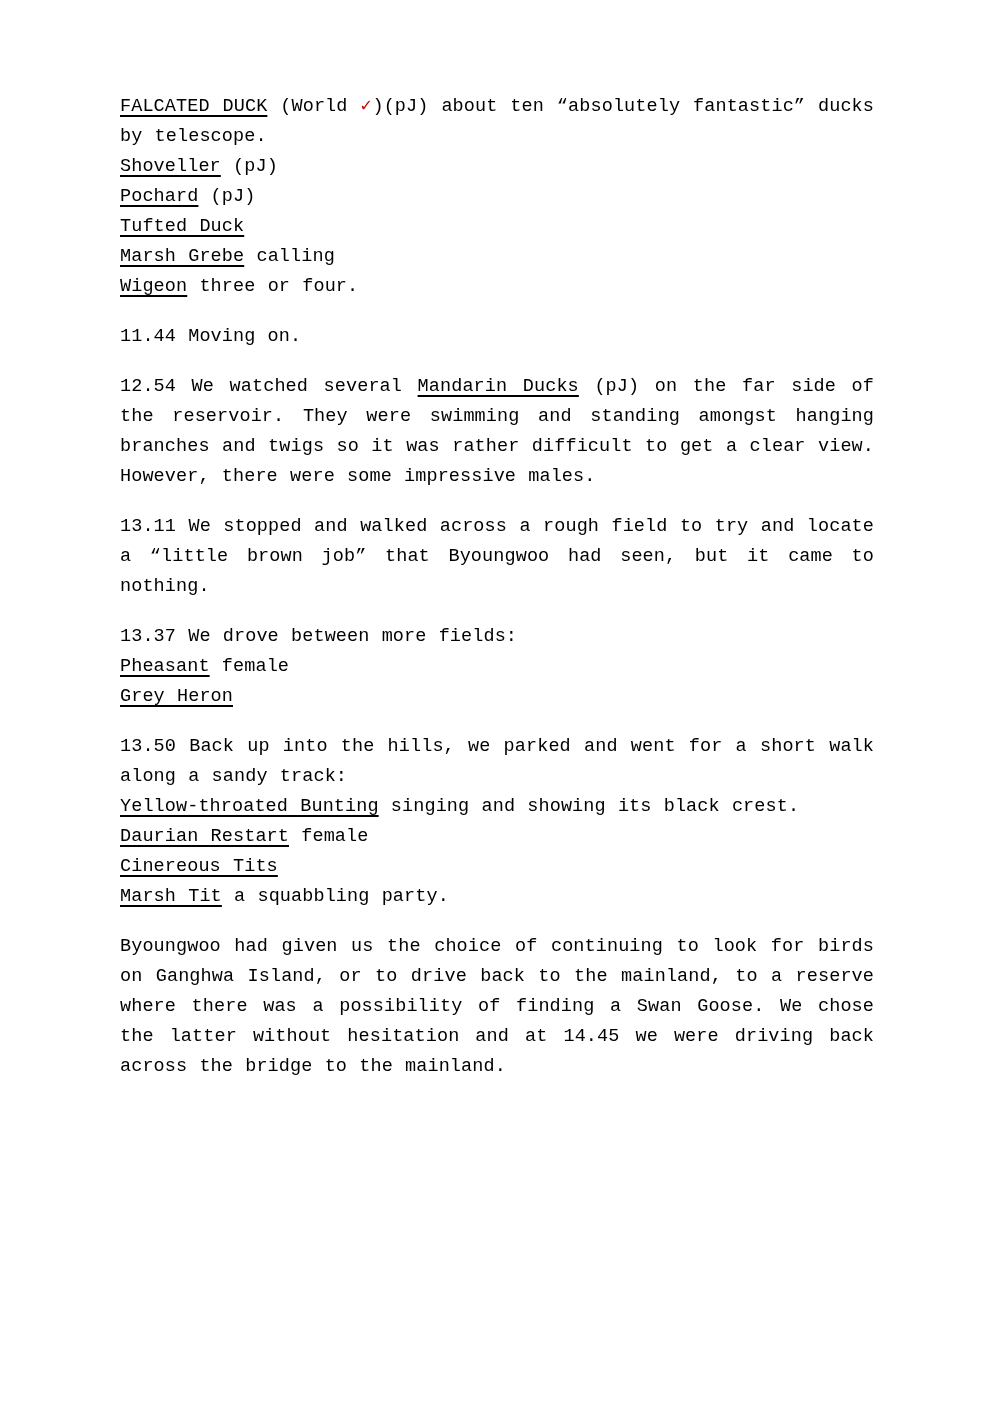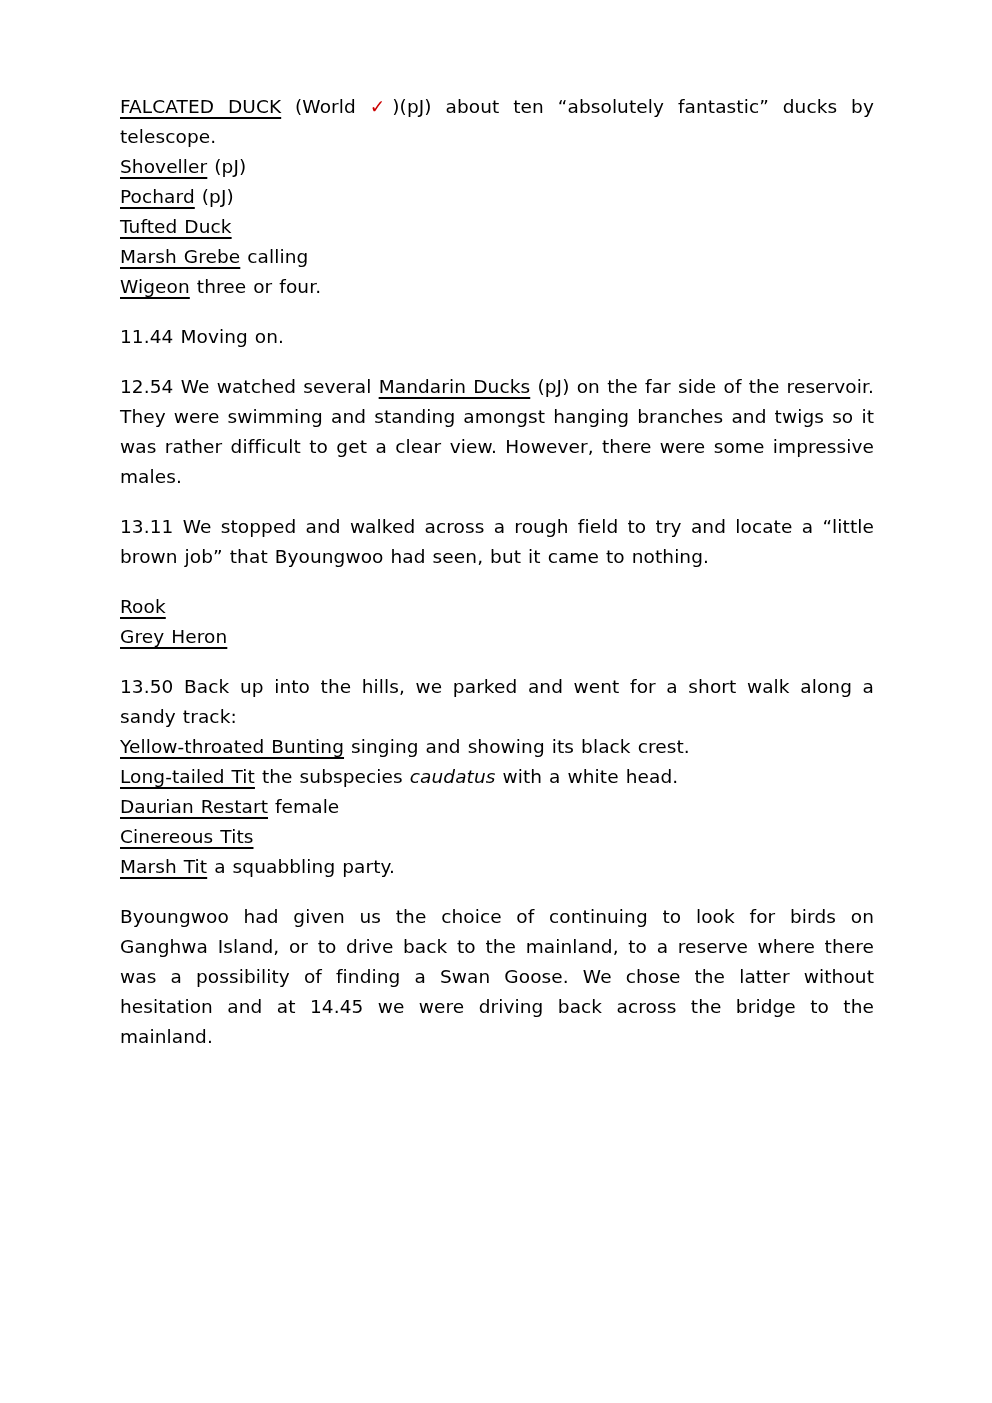--- a/index.html
+++ b/index.html
@@ -20,20 +20,21 @@
   }
   .group {
     margin: 0 0 20px 0;
   }
   .block {
     margin: 0;
     font-size: 18.5px;
     line-height: 30px;
     letter-spacing: 0.1px;
     word-spacing: 1px;
+    font-family: Liberation Mono, monospace;
   }
   .block.justify {
     text-align: justify;
   }
   .run.u {
     text-decoration: underline;
     text-decoration-thickness: 2px;
     text-underline-offset: 4px;
   }
   .run.i {
@@ -60,27 +61,27 @@
       <div class="group">
         <p class="block"><span class="run">11.44 Moving on.</span></p>
       </div>
       <div class="group">
         <p class="block justify"><span class="run">12.54 We watched several </span><span class="run u">Mandarin Ducks</span><span class="run"> (pJ) on the far side of the reservoir. They were swimming and standing amongst hanging branches and twigs so it was rather difficult to get a clear view. However, there were some impressive males.</span></p>
       </div>
       <div class="group">
         <p class="block justify"><span class="run">13.11 We stopped and walked across a rough field to try and locate a “little brown job” that Byoungwoo had seen, but it came to nothing.</span></p>
       </div>
       <div class="group">
-        <p class="block"><span class="run u">Rook</span></p>
+        <p class="block"><span class="run">13.37 We drove between more fields:</span></p>
+        <p class="block"><span class="run u">Pheasant</span><span class="run"> female</span></p>
         <p class="block"><span class="run u">Grey Heron</span></p>
       </div>
       <div class="group">
         <p class="block justify"><span class="run">13.50 Back up into the hills, we parked and went for a short walk along a sandy track:</span></p>
         <p class="block"><span class="run u">Yellow-throated Bunting</span><span class="run"> singing and showing its black crest.</span></p>
-        <p class="block"><span class="run u">Long-tailed Tit</span><span class="run"> the subspecies </span><span class="run i">caudatus</span><span class="run"> with a white head.</span></p>
         <p class="block"><span class="run u">Daurian Restart</span><span class="run"> female</span></p>
         <p class="block"><span class="run u">Cinereous Tits</span></p>
         <p class="block"><span class="run u">Marsh Tit</span><span class="run"> a squabbling party.</span></p>
       </div>
       <div class="group">
         <p class="block justify"><span class="run">Byoungwoo had given us the choice of continuing to look for birds on Ganghwa Island, or to drive back to the mainland, to a reserve where there was a possibility of finding a Swan Goose. We chose the latter without hesitation and at 14.45 we were driving back across the bridge to the mainland.</span></p>
       </div>
     </div>
 </main>
 

